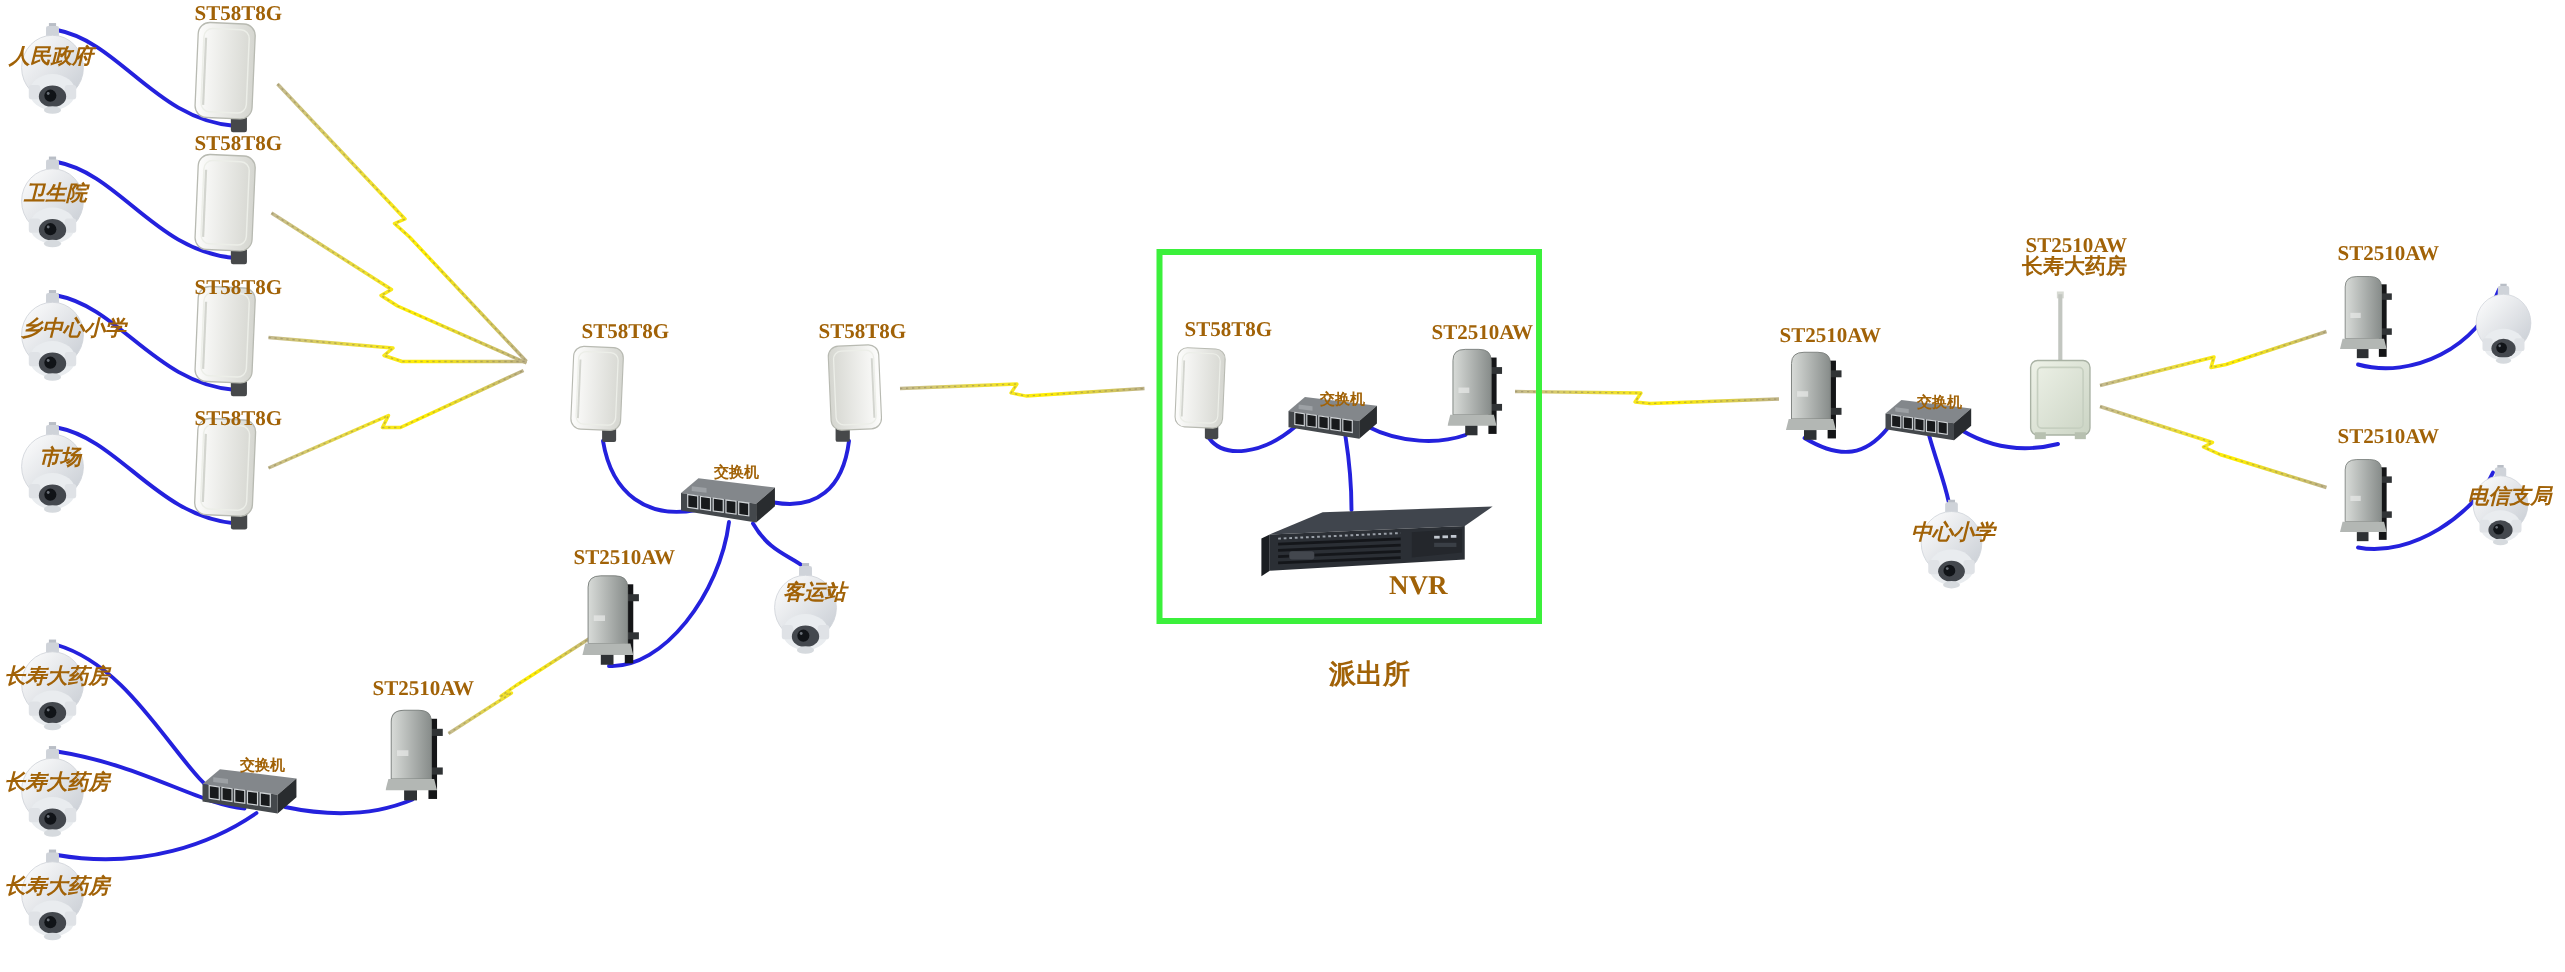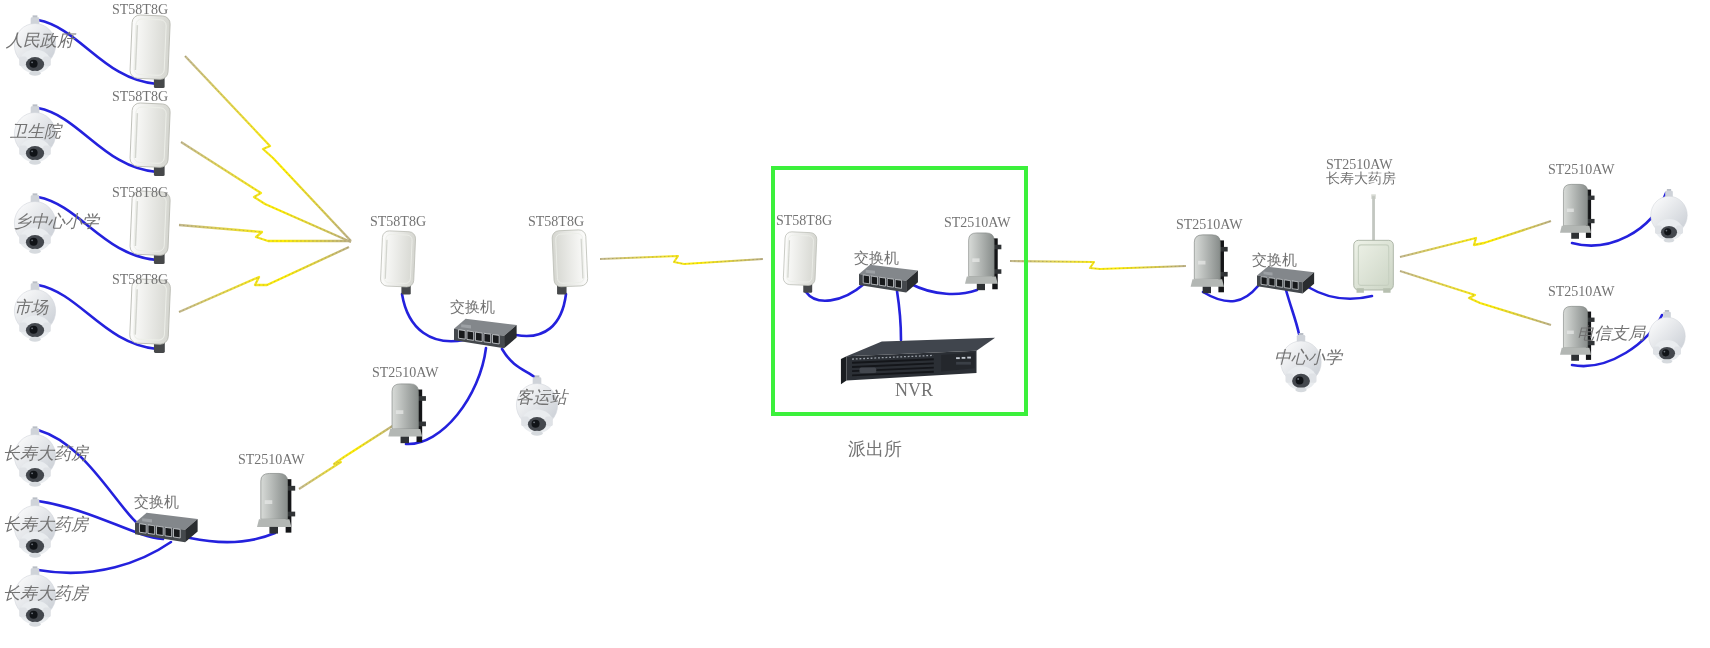--- a/index.html
+++ b/index.html
@@ -1,23 +1,23 @@
 <!DOCTYPE html>
 <html><head>
 <meta charset="utf-8">
 <style>
   html,body{margin:0;padding:0;background:#fff;}
   .stage{position:relative;width:1710px;height:648px;background:#ffffff;overflow:hidden;
          font-family:"Liberation Serif","DejaVu Serif",serif;}
   .layer{position:absolute;left:0;top:0;}
-  .lbl{position:absolute;color:#737373;font-weight:normal;text-align:left;
+  .lbl{position:absolute;color:#a16207;font-weight:bold;text-align:right;
        line-height:1.05;white-space:nowrap;z-index:5;}
   .model{font-size:14px;letter-spacing:0px;}
-  .site{font-size:17px;font-style:italic;}
-  .sw{font-size:15px;}
+  .site{font-size:14px;font-style:italic;}
+  .sw{font-size:10px;margin-top:11px;}
   .big{font-size:18px;}
   .green-box{position:absolute;left:771px;top:166px;width:249px;height:242px;
              border:4px solid #3bf03b;z-index:2;}
 </style>
 </head>
 <body>
 
 <div class="stage">
 
   <svg class="layer" width="1710" height="648" viewBox="0 0 1710 648">
@@ -300,15 +300,15 @@
 
   <div class="lbl model" style="left:1176px;top:218px;width:78px">ST2510AW</div>
   <div class="lbl sw" style="left:1252px;top:253px;width:56px">交换机</div>
   <div class="lbl site" style="left:1274px;top:349px;width:54px">中心小学</div>
   <div class="lbl model" style="left:1326px;top:158px;width:92px">ST2510AW</div>
   <div class="lbl model" style="left:1326px;top:172px;width:92px">长寿大药房</div>
 
   <div class="lbl model" style="left:1548px;top:163px;width:78px">ST2510AW</div>
   <div class="lbl site" style="left:1712px;top:202px;width:36px">农场</div>
   <div class="lbl model" style="left:1548px;top:285px;width:78px">ST2510AW</div>
-  <div class="lbl site" style="left:1577px;top:325px;width:56px">电信支局</div>
+  <div class="lbl site" style="left:1645px;top:325px;width:56px">电信支局</div>
 
 </div>
 
 </body></html>

